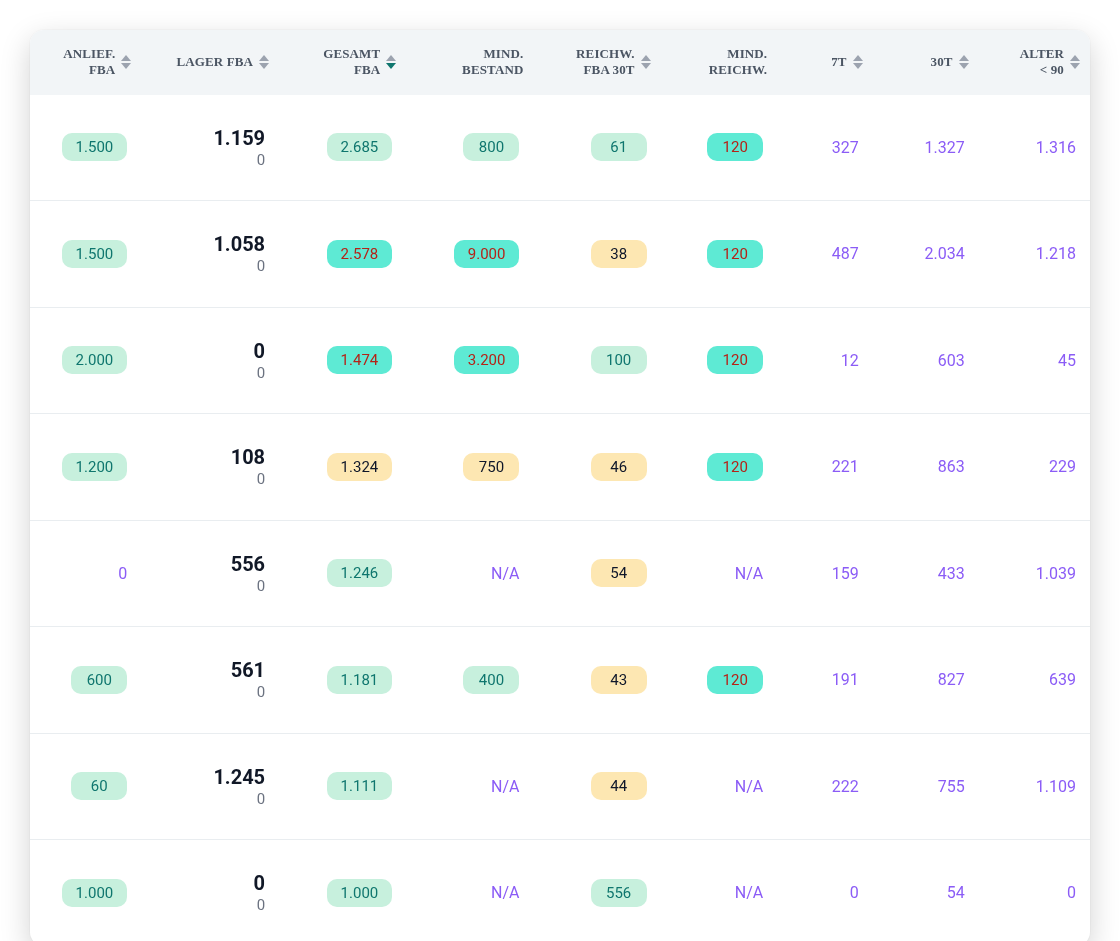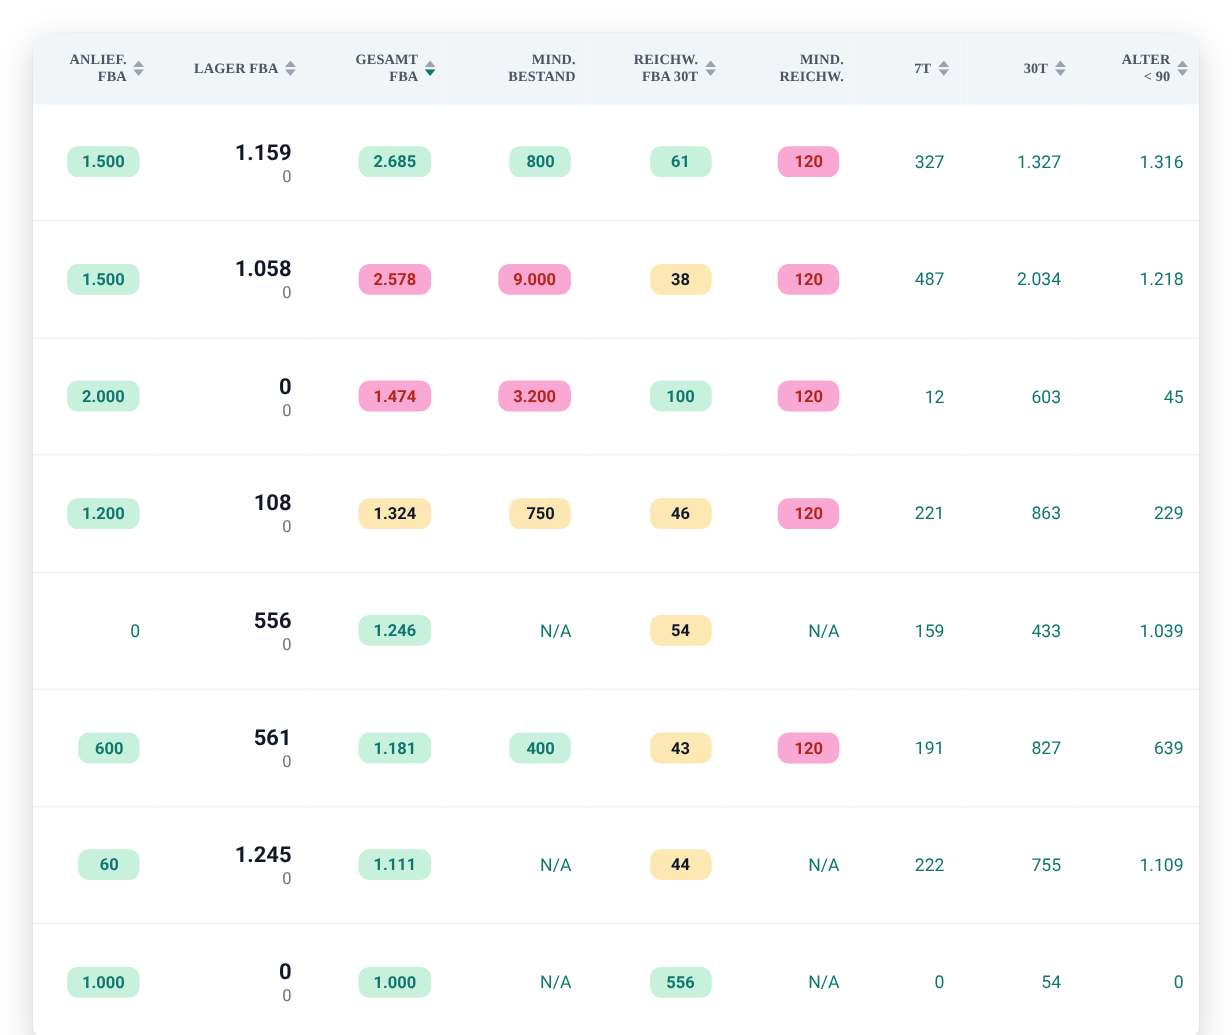--- a/index.html
+++ b/index.html
@@ -66,28 +66,28 @@
     vertical-align: middle;
     font-size: 16px;
     color: #1f2937;
     font-variant-numeric: tabular-nums;
   }
   .pill {
     display: inline-block;
     min-width: 56px;
     padding: 5px 14px;
     border-radius: 10px;
-    font-weight: 700;
+    font-weight: 400;
     font-size: 15px;
     text-align: center;
   }
   .pill-green  { background: #c7f0dd; color: #0f766e; }
-  .pill-red    { background: #f9a8d4; color: #b42318; }
+  .pill-red    { background: #5eead4; color: #b42318; }
   .pill-yellow { background: #fde7b2; color: #0f172a; }
-  .plain { color:#0f766e; }
+  .plain { color:#8b5cf6; }
   .dual { line-height:1.3; }
   .dual .top { font-weight:700; color:#111827; font-size:20px; display:block; }
   .dual .bot { color:#6b7280; font-size:15px; display:block; }
   col.c1{width:10.5%} col.c2{width:13%} col.c3{width:12%} col.c4{width:12%}
   col.c5{width:12%} col.c6{width:11%} col.c7{width:9%} col.c8{width:10%} col.c9{width:10.5%}
 </style>
 </head>
 <body>
 
 <div class="card">

